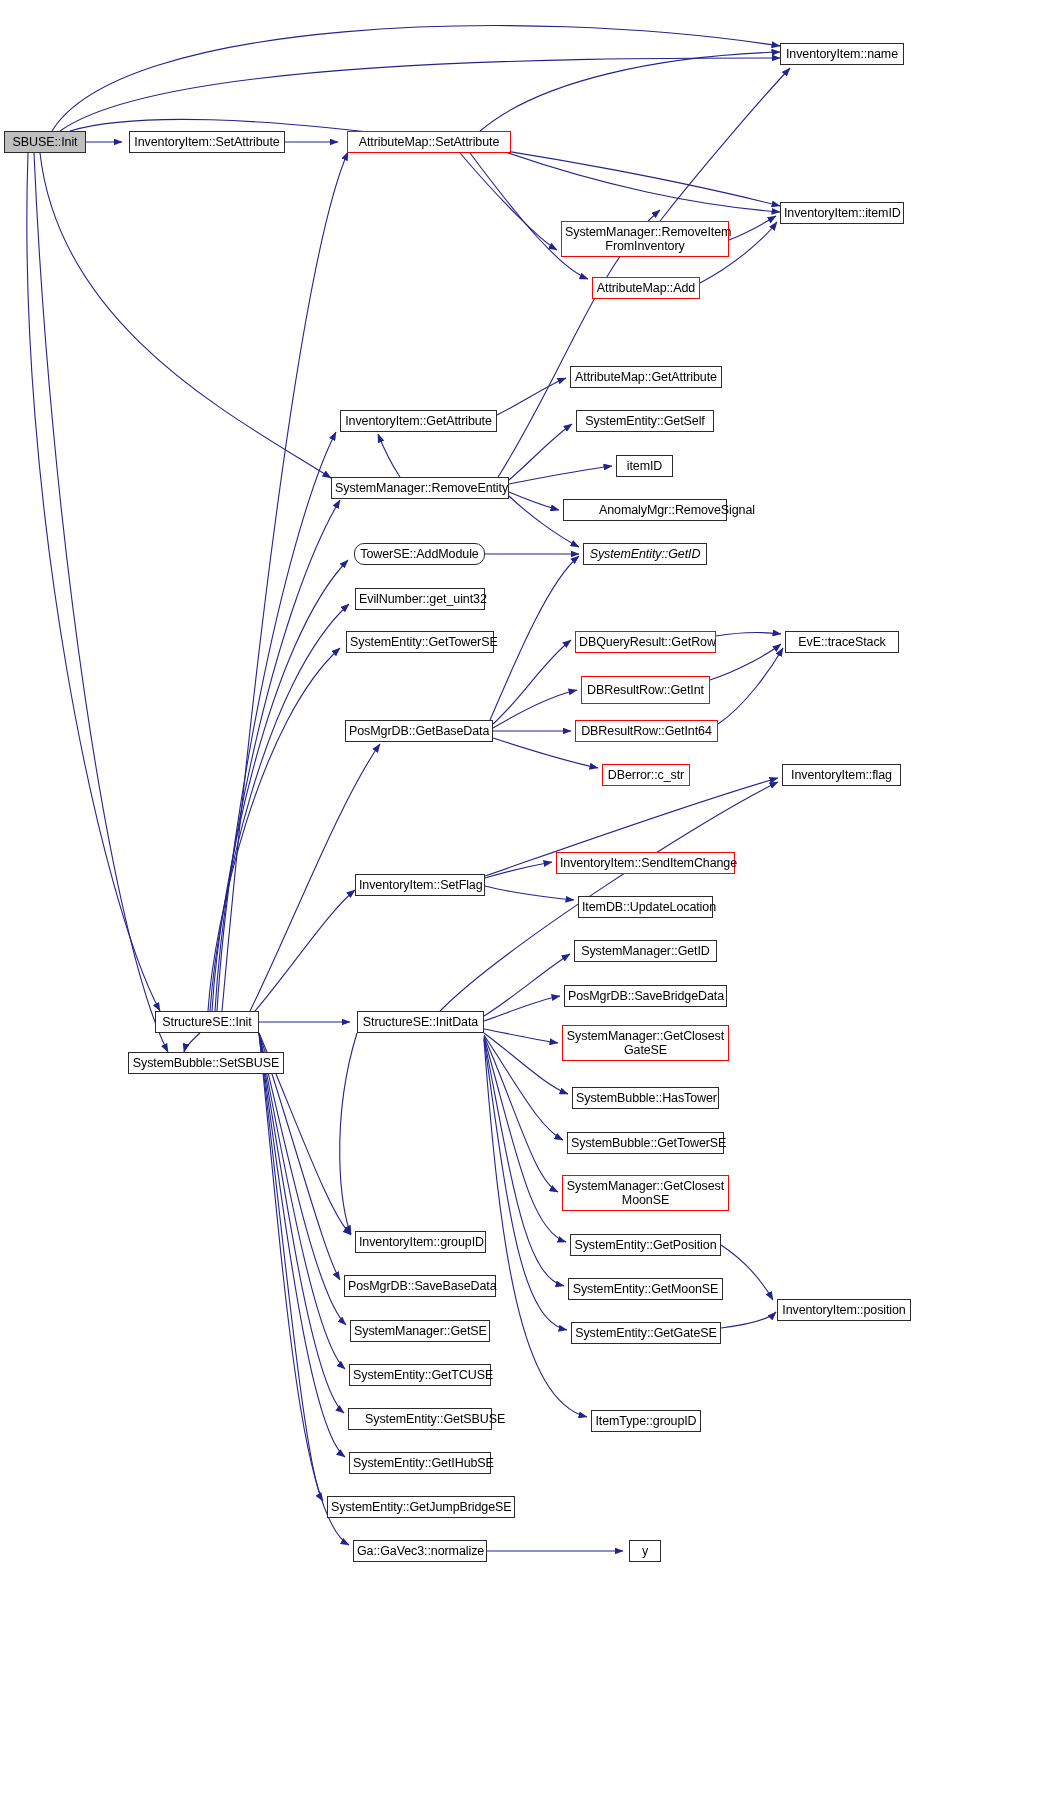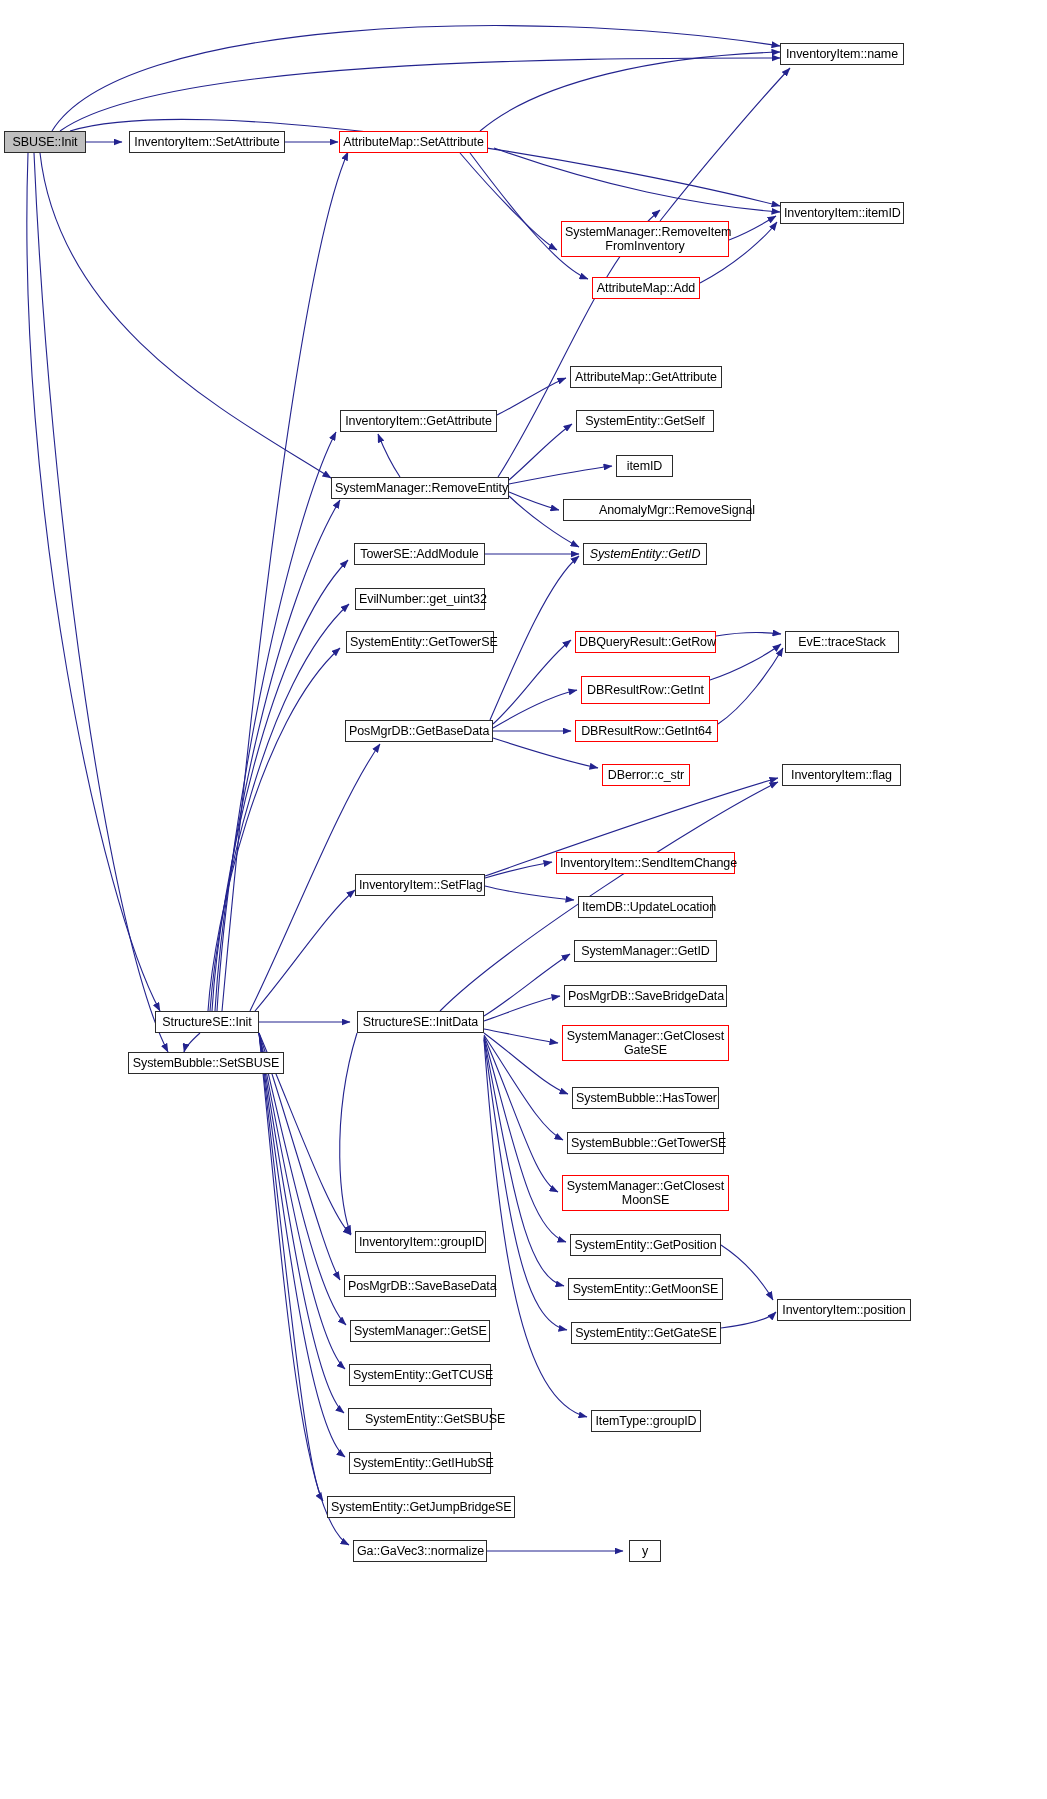--- a/index.html
+++ b/index.html
@@ -128,34 +128,34 @@
         <path d="M 259,1033 C 284,1280 300,1518 349,1545" fill="none" stroke="#23238e" stroke-width="1.1" marker-end="url(#arrowhead)"></path>
         <path d="M 721,1245 C 750,1264 766,1288 773,1300" fill="none" stroke="#23238e" stroke-width="1.1" marker-end="url(#arrowhead)"></path>
         <path d="M 721,1328 C 752,1324 770,1318 776,1312" fill="none" stroke="#23238e" stroke-width="1.1" marker-end="url(#arrowhead)"></path>
         <path d="M 487,1551 L 623,1551" fill="none" stroke="#23238e" stroke-width="1.1" marker-end="url(#arrowhead)"></path>
         <path d="M 440,1011 C 500,950 700,820 778,782" fill="none" stroke="#23238e" stroke-width="1.1" marker-end="url(#arrowhead)"></path>
       </g>
   </svg>
   <div id="nodes-layer">
       <div class="node root" style="left: 4px; top: 131px; width: 82px; height: 22px;"><span class="node-label">SBUSE::Init</span></div>
       <div class="node" style="left: 129px; top: 131px; width: 156px; height: 22px;"><span class="node-label">InventoryItem::SetAttribute</span></div>
-      <div class="node red" style="left: 339px; top: 131px; width: 149px; height: 22px;"><span class="node-label">AttributeMap::SetAttribute</span></div>
+      <div class="node red" style="left: 347px; top: 131px; width: 164px; height: 22px;"><span class="node-label">AttributeMap::SetAttribute</span></div>
       <div class="node" style="left: 780px; top: 43px; width: 124px; height: 22px;"><span class="node-label">InventoryItem::name</span></div>
       <div class="node" style="left: 780px; top: 202px; width: 124px; height: 22px;"><span class="node-label">InventoryItem::itemID</span></div>
       <div class="node red" style="left: 561px; top: 221px; width: 168px; height: 36px;"><span class="node-label">SystemManager::RemoveItem
 FromInventory</span></div>
       <div class="node red" style="left: 592px; top: 277px; width: 108px; height: 22px;"><span class="node-label">AttributeMap::Add</span></div>
       <div class="node" style="left: 570px; top: 366px; width: 152px; height: 22px;"><span class="node-label">AttributeMap::GetAttribute</span></div>
       <div class="node" style="left: 340px; top: 410px; width: 157px; height: 22px;"><span class="node-label">InventoryItem::GetAttribute</span></div>
       <div class="node" style="left: 576px; top: 410px; width: 138px; height: 22px;"><span class="node-label">SystemEntity::GetSelf</span></div>
       <div class="node" style="left: 616px; top: 455px; width: 57px; height: 22px;"><span class="node-label">itemID</span></div>
       <div class="node" style="left: 331px; top: 477px; width: 178px; height: 22px;"><span class="node-label">SystemManager::RemoveEntity</span></div>
-      <div class="node" style="left: 563px; top: 499px; width: 188px; height: 22px; padding-left: 35px;"><span class="node-label">AnomalyMgr::RemoveSignal</span></div>
+      <div class="node" style="left: 563px; top: 499px; width: 164px; height: 22px; padding-left: 35px;"><span class="node-label">AnomalyMgr::RemoveSignal</span></div>
       <div class="node" style="left: 583px; top: 543px; width: 124px; height: 22px; font-style: italic;"><span class="node-label">SystemEntity::GetID</span></div>
-      <div class="node" style="left: 354px; top: 543px; width: 131px; height: 22px;"><span class="node-label">TowerSE::AddModule</span></div>
+      <div class="node" style="left: 354px; top: 543px; width: 131px; height: 22px; border-radius: 10px;"><span class="node-label">TowerSE::AddModule</span></div>
       <div class="node" style="left: 355px; top: 588px; width: 130px; height: 22px;"><span class="node-label">EvilNumber::get_uint32</span></div>
       <div class="node" style="left: 346px; top: 631px; width: 148px; height: 22px;"><span class="node-label">SystemEntity::GetTowerSE</span></div>
       <div class="node red" style="left: 575px; top: 631px; width: 141px; height: 22px;"><span class="node-label">DBQueryResult::GetRow</span></div>
       <div class="node" style="left: 785px; top: 631px; width: 114px; height: 22px;"><span class="node-label">EvE::traceStack</span></div>
       <div class="node red" style="left: 581px; top: 676px; width: 129px; height: 28px;"><span class="node-label">DBResultRow::GetInt</span></div>
       <div class="node red" style="left: 575px; top: 720px; width: 143px; height: 22px;"><span class="node-label">DBResultRow::GetInt64</span></div>
       <div class="node" style="left: 345px; top: 720px; width: 148px; height: 22px;"><span class="node-label">PosMgrDB::GetBaseData</span></div>
       <div class="node red" style="left: 602px; top: 764px; width: 88px; height: 22px;"><span class="node-label">DBerror::c_str</span></div>
       <div class="node" style="left: 782px; top: 764px; width: 119px; height: 22px;"><span class="node-label">InventoryItem::flag</span></div>
       <div class="node red" style="left: 556px; top: 852px; width: 179px; height: 22px;"><span class="node-label">InventoryItem::SendItemChange</span></div>

